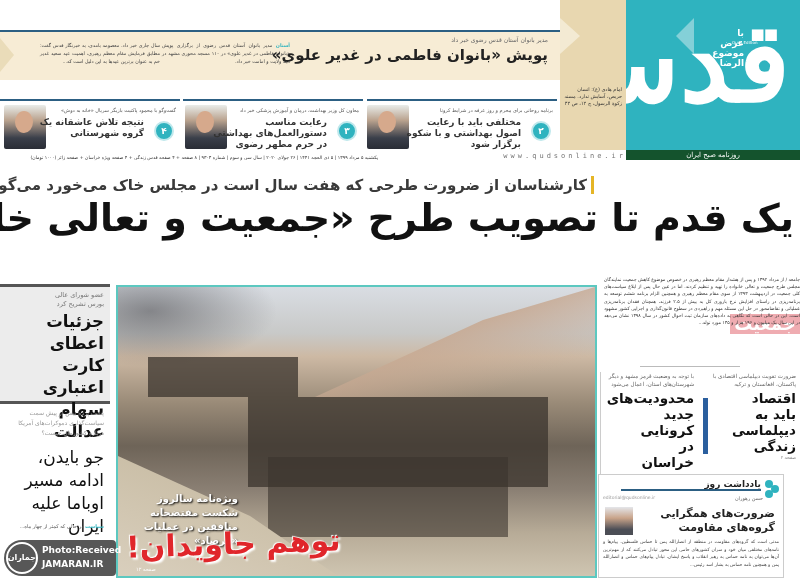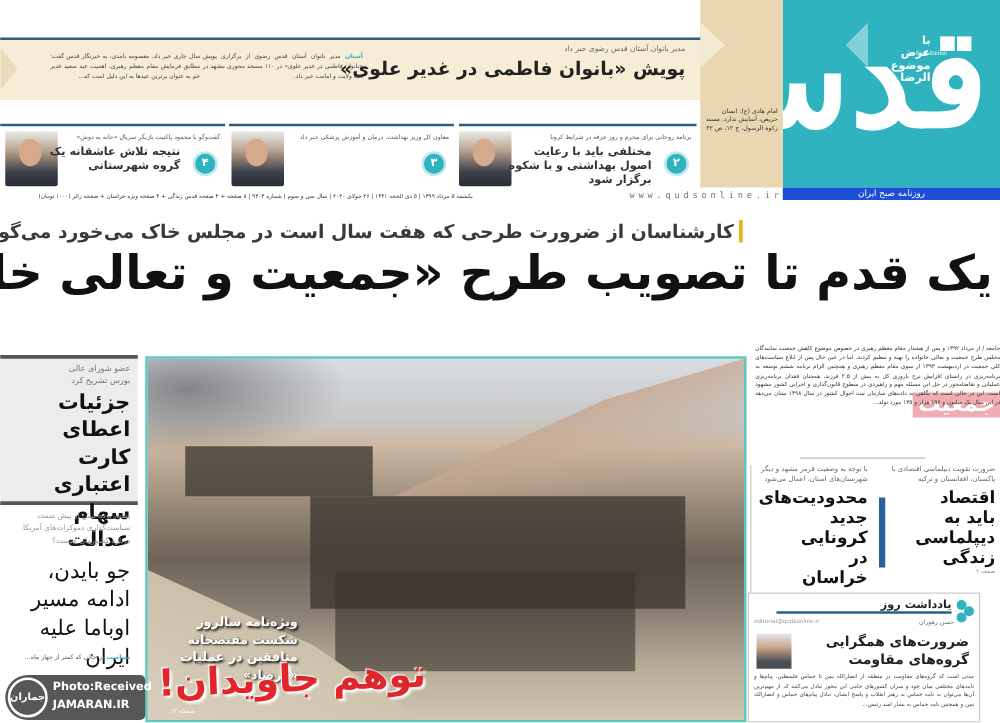--- a/index.html
+++ b/index.html
@@ -4,21 +4,21 @@
 <style>
   * { box-sizing: border-box; margin: 0; padding: 0; }
   body { width: 800px; height: 578px; overflow: hidden; background: #fff; font-family: "DejaVu Sans", sans-serif; position: relative; direction: rtl; }
   .abs { position: absolute; }
   
   .logo-box { left: 626px; top: 0; width: 174px; height: 150px; background: #2fb3bf; overflow: hidden; }
   .logo-ornament { left: 50px; top: 18px; width: 18px; height: 36px; background: #a8dde3; clip-path: polygon(100% 0, 0 50%, 100% 100%); opacity: .7; }
   .logo-text { right: 10px; top: 8px; font-family: "DejaVu Serif", serif; font-size: 110px; color: #fff; line-height: 1; font-weight: bold; }
   .logo-sub { left: 88px; top: 28px; color: #fff; font-size: 9px; line-height: 10px; text-align: right; font-weight: bold; width: 30px; }
   .logo-sub2 { left: 106px; top: 40px; color: #fff; font-size: 4px; direction: ltr; }
-  .tagline-bar { left: 626px; top: 150px; width: 174px; height: 10px; background: #1d4ed8; color: #fff; font-size: 7px; line-height: 10px; text-align: center; letter-spacing: 2px; }
+  .tagline-bar { left: 626px; top: 150px; width: 174px; height: 10px; background: #14532d; color: #fff; font-size: 7px; line-height: 10px; text-align: center; letter-spacing: 2px; }
   .side-strip { left: 560px; top: 0; width: 66px; height: 150px; background: #e8d7b0; }
   .side-orn { left: 0; top: 18px; width: 20px; height: 36px; background: #f3ead3; clip-path: polygon(0 0, 100% 50%, 0 100%); }
   .side-note { left: 4px; top: 86px; width: 58px; font-size: 5px; line-height: 7px; color: #333; text-align: right; }
   .url { left: 380px; top: 151px; width: 246px; height: 10px; font-family: "DejaVu Sans Mono", monospace; font-size: 7px; letter-spacing: 3px; color: #777; direction: ltr; text-align: right; line-height: 10px; }
 
   
   .teaser-band { left: 0; top: 30px; width: 560px; height: 50px; background: #f7ecd5; border-top: 2px solid #2c5f83; }
   .teaser-main-kicker { right: 12px; top: 4px; font-size: 6px; color: #666; }
   .teaser-main-title { right: 12px; top: 14px; font-size: 15px; font-weight: bold; color: #222; }
   .teaser-body { font-size: 4.8px; line-height: 8px; color: #444; text-align: justify; }
@@ -130,20 +130,21 @@
   <div class="abs pt-kicker">برنامه روحانی برای محرم و روز عرفه در شرایط کرونا</div>
   <div class="abs pt-badge">۲</div>
   <div class="abs pt-title">مختلفی باید با رعایت اصول بهداشتی و با شکوه برگزار شود</div>
 </div>
 <div class="abs pteaser pt2">
   <div class="abs pt-photo">
       <div class="face"></div>
     </div>
   <div class="abs pt-kicker">معاون کل وزیر بهداشت، درمان و آموزش پزشکی خبر داد</div>
   <div class="abs pt-badge">۳</div>
+  <div class="abs pt-title">رعایت مناسب دستورالعمل‌های بهداشتی در حرم مطهر رضوی</div>
 </div>
 <div class="abs pteaser pt3">
   <div class="abs pt-photo">
       <div class="face"></div>
     </div>
   <div class="abs pt-kicker">گفت‌وگو با محمود پاکنیت بازیگر سریال «خانه به دوش»</div>
   <div class="abs pt-badge">۴</div>
   <div class="abs pt-title">نتیجه تلاش عاشقانه یک گروه شهرستانی</div>
 </div>
 

